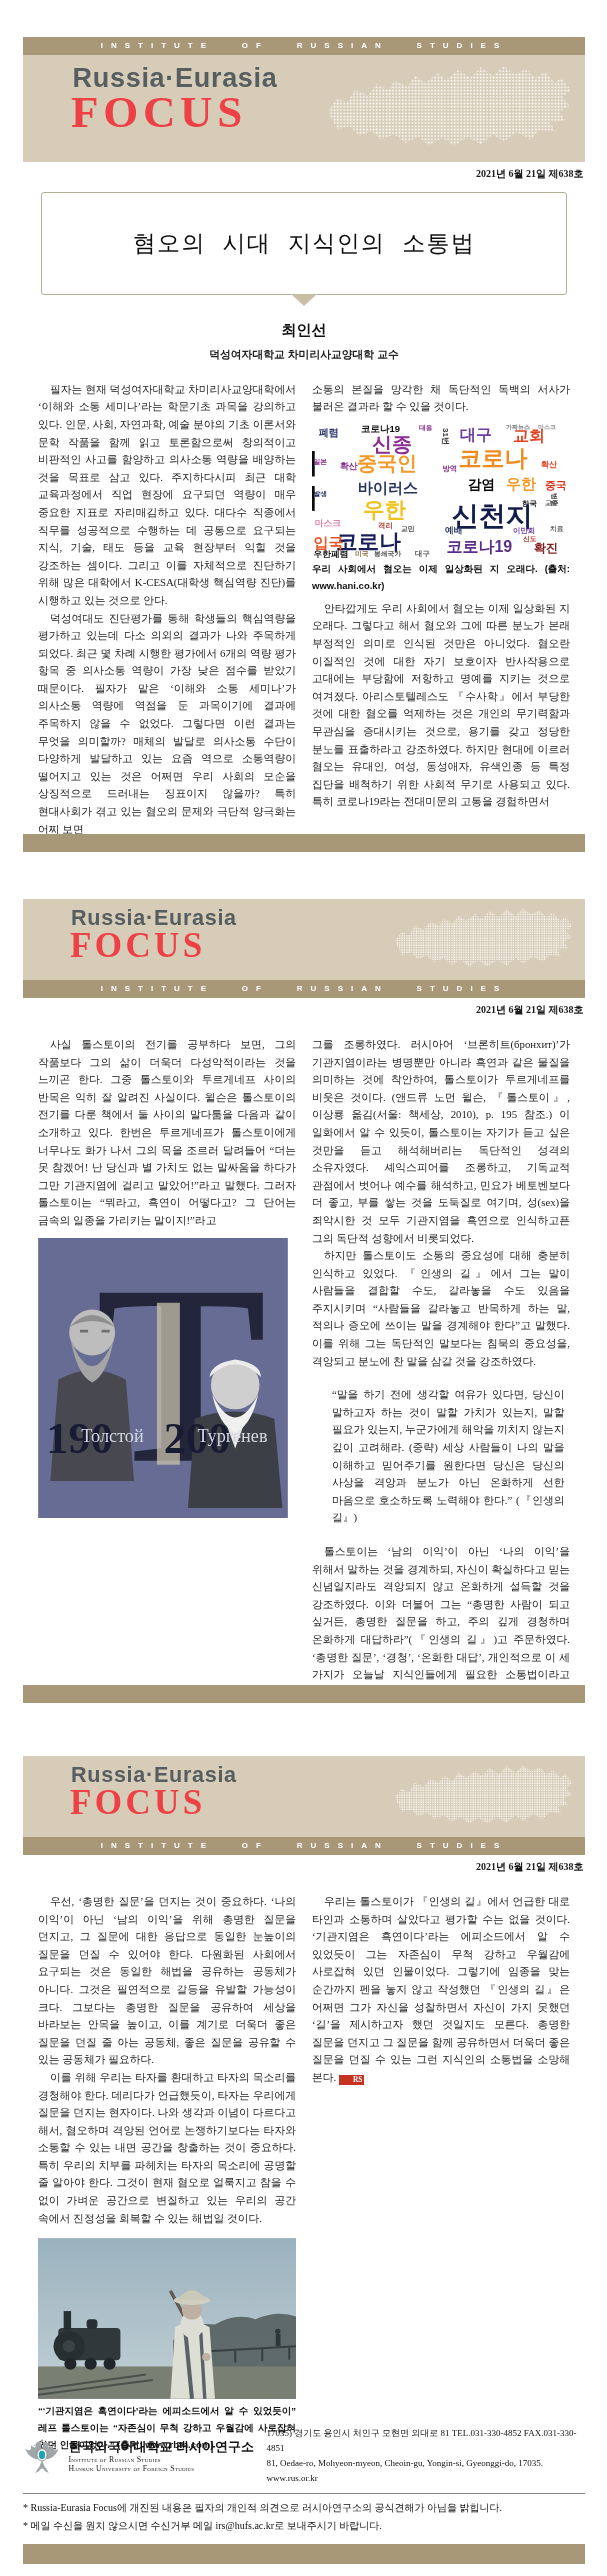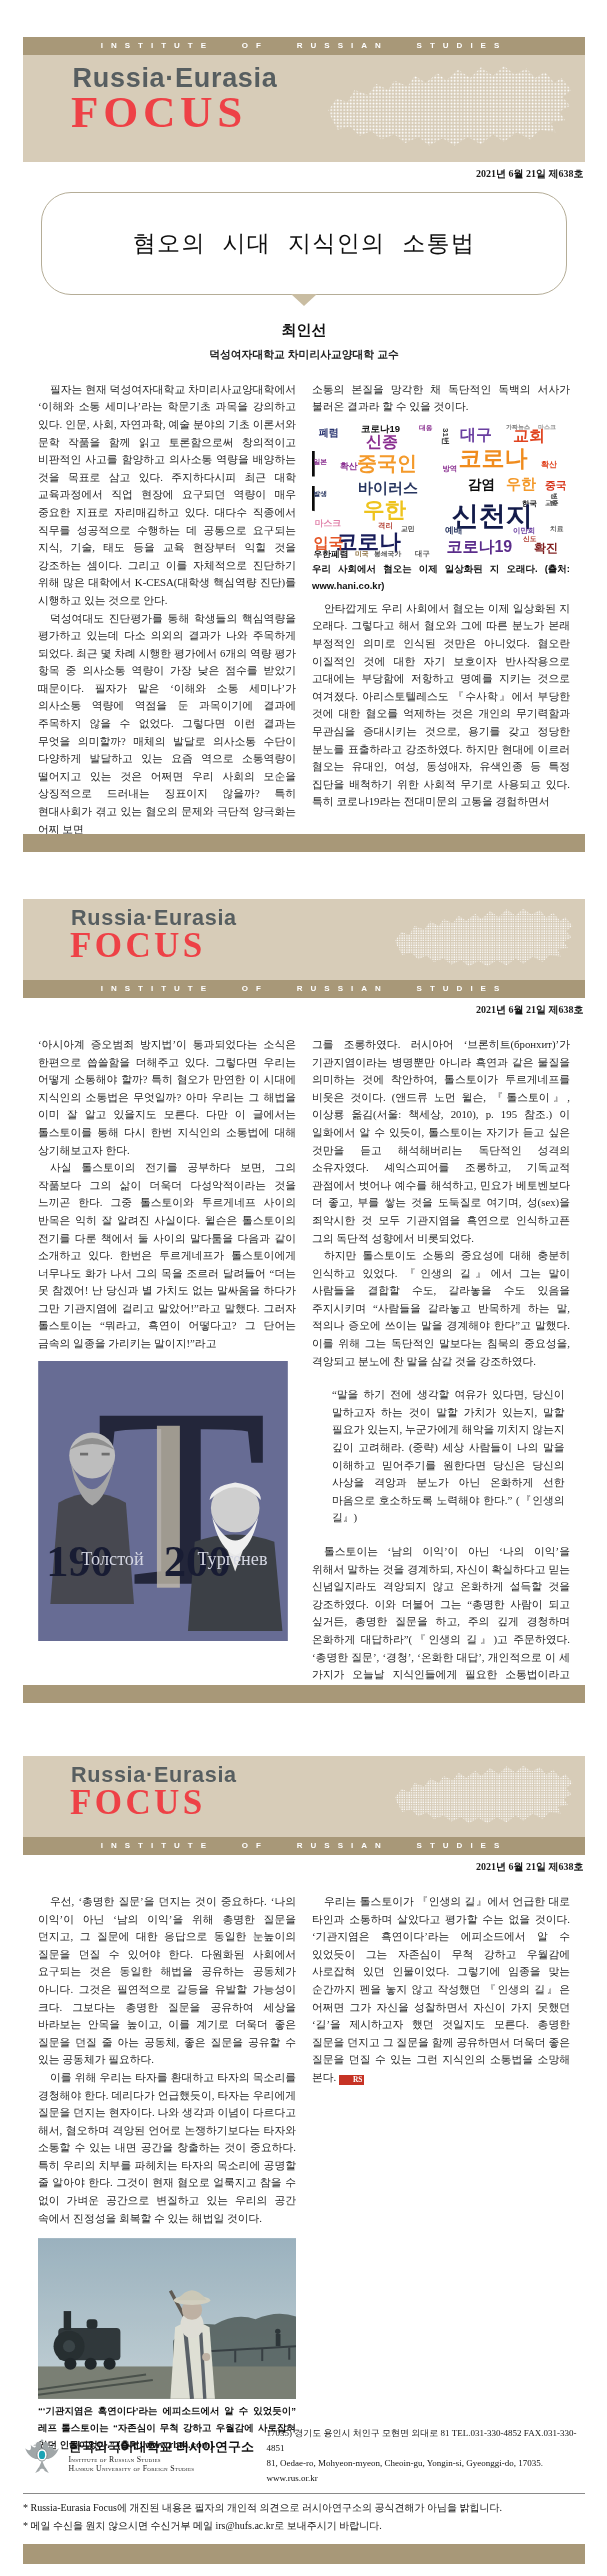--- a/index.html
+++ b/index.html
@@ -33,21 +33,21 @@
   .map-wrap svg { width:100%; height:100%; }
 
   .issue {
     text-align:right; font-weight:bold; font-size:10px; margin:5.4px 1.4px 0 0;
     font-family:"Liberation Serif","DejaVu Serif",serif;
   }
 
   
   .title-box {
     position:relative; margin:10.8px 17.6px 0; height:101px;
-    border:1.4px solid #b5ad97; border-radius:30px;
+    border:1.4px solid #b5ad97; border-radius:3px;
     display:flex; align-items:center; justify-content:center;
   }
   .title { font-size:23px; letter-spacing:1.4px; word-spacing:9.5px; color:#0e0e0e; }
   .title-pointer {
     position:absolute; bottom:-12px; left:50%; transform:translateX(-50%);
     width:0; height:0; border-left:13px solid transparent;
     border-right:13px solid transparent; border-top:12px solid #c9bda2;
   }
   .author { text-align:center; margin-top:26px; }
   .author-name { font-family:"Liberation Sans","DejaVu Sans",sans-serif; font-weight:bold; font-size:15px; color:#111; }
@@ -148,21 +148,21 @@
         <p class="body">덕성여대도 진단평가를 통해 학생들의 핵심역량을 평가하고 있는데 다소 의외의 결과가 나와 주목하게 되었다. 최근 몇 차례 시행한 평가에서 6개의 역량 평가 항목 중 의사소통 역량이 가장 낮은 점수를 받았기 때문이다. 필자가 맡은 ‘이해와 소통 세미나’가 의사소통 역량에 역점을 둔 과목이기에 결과에 주목하지 않을 수 없었다. 그렇다면 이런 결과는 무엇을 의미할까? 매체의 발달로 의사소통 수단이 다양하게 발달하고 있는 요즘 역으로 소통역량이 떨어지고 있는 것은 어쩌면 우리 사회의 모순을 상징적으로 드러내는 징표이지 않을까? 특히 현대사회가 겪고 있는 혐오의 문제와 극단적 양극화는 어찌 보면</p>
       </div>
       <div class="col">
         <p class="body cont">소통의 본질을 망각한 채 독단적인 독백의 서사가 불러온 결과라 할 수 있을 것이다.</p>
         <div class="fig-wordcloud">
           <div class="wc-panel" id="wc-left">
               <span class="wc-word" style="left: 6.8px; top: 23px; font-size: 35px; color: rgb(11, 11, 11); transform: rotate(90deg); transform-origin: left top;">중국</span>
               <span class="wc-word" style="left: 6.8px; top: 5.4px; font-size: 10px; color: rgb(42, 53, 112);">폐렴</span>
               <span class="wc-word" style="left: 49px; top: 1.4px; font-size: 9.5px; color: rgb(17, 17, 17);">코로나19</span>
               <span class="wc-word" style="left: 107px; top: 2.7px; font-size: 6.8px; color: rgb(138, 47, 144);">대응</span>
-              <span class="wc-word" style="left: 54px; top: 10.8px; font-size: 16px; color: rgb(138, 47, 144);">신종</span>
+              <span class="wc-word" style="left: 60px; top: 10.8px; font-size: 20px; color: rgb(138, 47, 144);">신종</span>
               <span class="wc-word" style="left: 45px; top: 30px; font-size: 20px; color: rgb(244, 154, 43);">중국인</span>
               <span class="wc-word" style="left: 1.4px; top: 36px; font-size: 6.8px; color: rgb(138, 47, 144);">일본</span>
               <span class="wc-word" style="left: 28px; top: 39px; font-size: 8.8px; color: rgb(138, 47, 144);">확산</span>
               <span class="wc-word" style="left: 46px; top: 57px; font-size: 15px; color: rgb(39, 53, 95);">바이러스</span>
               <span class="wc-word" style="left: 1.4px; top: 68px; font-size: 6.8px; color: rgb(39, 53, 95);">발생</span>
               <span class="wc-word" style="left: 51px; top: 76px; font-size: 21.6px; color: rgb(238, 195, 29);">우한</span>
               <span class="wc-word" style="left: 2.7px; top: 96px; font-size: 8.8px; color: rgb(224, 127, 168);">마스크</span>
               <span class="wc-word" style="left: 66px; top: 99px; font-size: 7.4px; color: rgb(176, 58, 46);">격리</span>
               <span class="wc-word" style="left: 89px; top: 103px; font-size: 6.8px; color: rgb(68, 68, 68);">교민</span>
               <span class="wc-word" style="left: 24px; top: 108px; font-size: 21.6px; color: rgb(25, 29, 90);">코로나</span>
@@ -211,21 +211,20 @@
         <svg viewBox="0 0 420 160" preserveAspectRatio="xMaxYMid meet">
             <use href="#rumap" fill="url(#wdots)"></use>
           </svg>
       </div>
     </div>
     <div class="tan-band">INSTITUTE OF RUSSIAN STUDIES</div>
     <div class="issue">2021년 6월 21일 제638호</div>
 
     <div class="columns">
       <div class="col">
-        <p class="body cont">‘아시아계 증오범죄 방지법’이 통과되었다는 소식은 한편으로 씁쓸함을 더해주고 있다. 그렇다면 우리는 어떻게 소통해야 할까? 특히 혐오가 만연한 이 시대에 지식인의 소통법은 무엇일까? 아마 우리는 그 해법을 이미 잘 알고 있을지도 모른다. 다만 이 글에서는 톨스토이를 통해 다시 한번 지식인의 소통법에 대해 상기해보고자 한다.</p>
         <p class="body">사실 톨스토이의 전기를 공부하다 보면, 그의 작품보다 그의 삶이 더욱더 다성악적이라는 것을 느끼곤 한다. 그중 톨스토이와 투르게네프 사이의 반목은 익히 잘 알려진 사실이다. 윌슨은 톨스토이의 전기를 다룬 책에서 둘 사이의 말다툼을 다음과 같이 소개하고 있다. 한번은 투르게네프가 톨스토이에게 너무나도 화가 나서 그의 목을 조르러 달려들어 “더는 못 참겠어! 난 당신과 별 가치도 없는 말싸움을 하다가 그만 기관지염에 걸리고 말았어!”라고 말했다. 그러자 톨스토이는 “뭐라고, 흑연이 어떻다고? 그 단어는 금속의 일종을 가리키는 말이지!”라고</p>
         <div class="fig-tt">
           <svg viewBox="0 0 370 415">
             <rect width="370" height="415" fill="#676c94"></rect>
             <text x="212" y="330" font-family="Liberation Serif, DejaVu Serif, serif" font-size="380" font-weight="bold" fill="#23263a" text-anchor="middle">T</text>
             <rect x="176" y="96" width="34" height="240" fill="#c9c2ad" opacity="0.75"></rect>
 
             <g>
               <path d="M30 210 Q80 182 130 210 L142 360 L18 360 Z" fill="#474850"></path>
               <circle cx="80" cy="140" r="34" fill="#bdbdbd"></circle>

